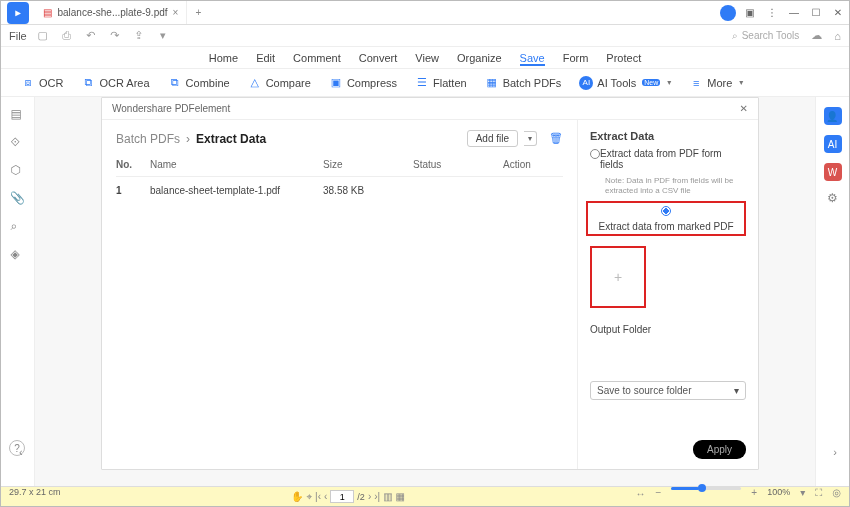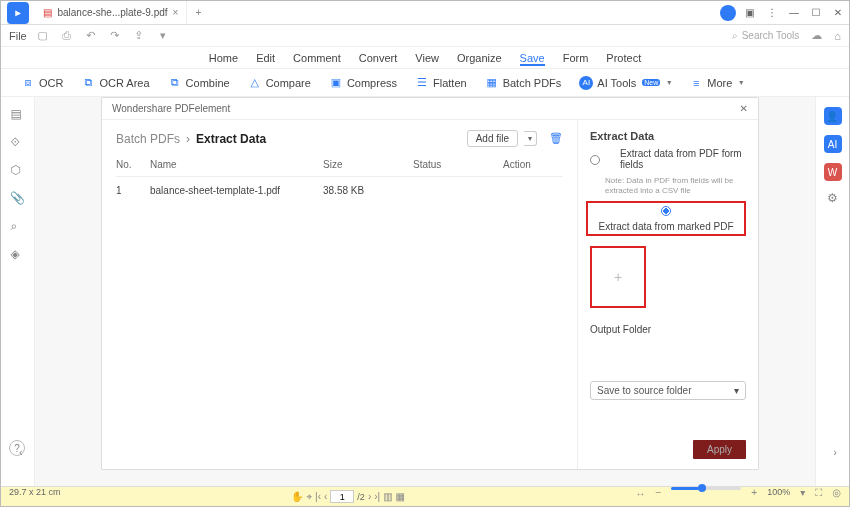--- a/index.html
+++ b/index.html
@@ -49,34 +49,34 @@
 .panel-body { flex:1; display:flex;}
 .batch-left { flex:1; padding:10px 14px; border-right:1px solid #eee; display:flex;flex-direction:column;}
 .bl-head { display:flex; align-items:center; gap:6px; font-size:12px;}
 .bl-head .crumb { color:#888;}
 .bl-head .cur { font-weight:600; color:#222;}
 .bl-head .addbtn { margin-left:auto; border:1px solid #ccc; border-radius:3px; padding:2px 8px; font-size:10px; cursor:pointer; color:#444;}
 .bl-head .dropd { border:1px solid #ccc;border-left:none;border-radius:0 3px 3px 0;padding:2px 4px;font-size:8px;color:#666;cursor:pointer;}
 .bl-head .trash { margin-left:6px; color:#2f7bf6; font-size:11px; cursor:pointer;}
 .tblhead { display:flex; margin-top:10px; font-size:10px; color:#666; border-bottom:1px solid #eee; padding-bottom:4px;}
 .tblhead > div, .tblrow > div { padding:2px 0;}
-.c-no{width:34px;} .c-name{flex:1;} .c-size{width:90px;} .c-status{width:90px;} .c-action{width:60px;}
+.c-no{width:34px;font-weight:bold;} .c-name{flex:1;} .c-size{width:90px;} .c-status{width:90px;} .c-action{width:60px;}
 .tblrow { display:flex; font-size:10px; color:#444; padding:6px 0;}
 
 .batch-right { width:180px; padding:10px 12px; font-size:10px; color:#444; display:flex;flex-direction:column; gap:6px;}
 .br-title { font-weight:600; font-size:11px;}
-.opt { display:flex; align-items:center; gap:20px;}
+.opt { display:flex; align-items:flex-start; gap:0;}
 .radio { width:10px;height:10px;border:1px solid #888;border-radius:50%;margin-top:1px;flex-shrink:0;}
 .radio.sel { border-color:#2f7bf6; background:radial-gradient(circle,#2f7bf6 0 45%,#fff 50% 100%);}
 .note { font-size:8px; color:#999; line-height:1.2; margin-left:15px;}
 .hl { border:2px solid #d22; padding:2px 4px; margin-left:-4px; display:inline-flex; align-items:center; gap:5px;flex-direction:column;}
 .thumb { width:56px;height:62px; border:2px solid #d22; display:flex;align-items:center;justify-content:center;color:#bbb;font-size:14px; margin-top:4px; cursor:pointer;}
 .of-label{font-size:10px;color:#444;margin-top:10px;}
 .of-select{border:1px solid #ccc;border-radius:3px;padding:3px 6px;font-size:10px;display:flex;justify-content:space-between;align-items:center;cursor:pointer;color:#555;margin-top:40px;}
-.applybtn{position:absolute;right:12px;bottom:10px;background:#7f1d1d;color:#aaa;border-radius:1px;padding:4px 14px;font-size:10px;}
+.applybtn{position:absolute;right:12px;bottom:10px;background:#000000;color:#aaa;border-radius:9px;padding:4px 14px;font-size:10px;}
 
 
 .statusbar { height:20px; border-top:1px solid #ddd; background:#fef9c3; display:flex; font-size:9px; color:#666; padding:0 8px; gap:10px;}
 .statusbar .pg { display:flex;align-items:center;gap:3px; margin:0 auto;}
 .statusbar .pginput{width:24px;height:13px;border:1px solid #ccc;font-size:9px;text-align:center;}
 .statusbar .sic{color:#888;font-size:10px;cursor:pointer;}
 .slider{width:70px;height:3px;background:#ddd;position:relative;border-radius:2px;}
 .slider .fill{position:absolute;height:100%;background:#2f7bf6;border-radius:2px;width:40%;}
 .slider .knob{position:absolute;width:8px;height:8px;background:#2f7bf6;border-radius:50%;top:-3px;left:38%;}
 

